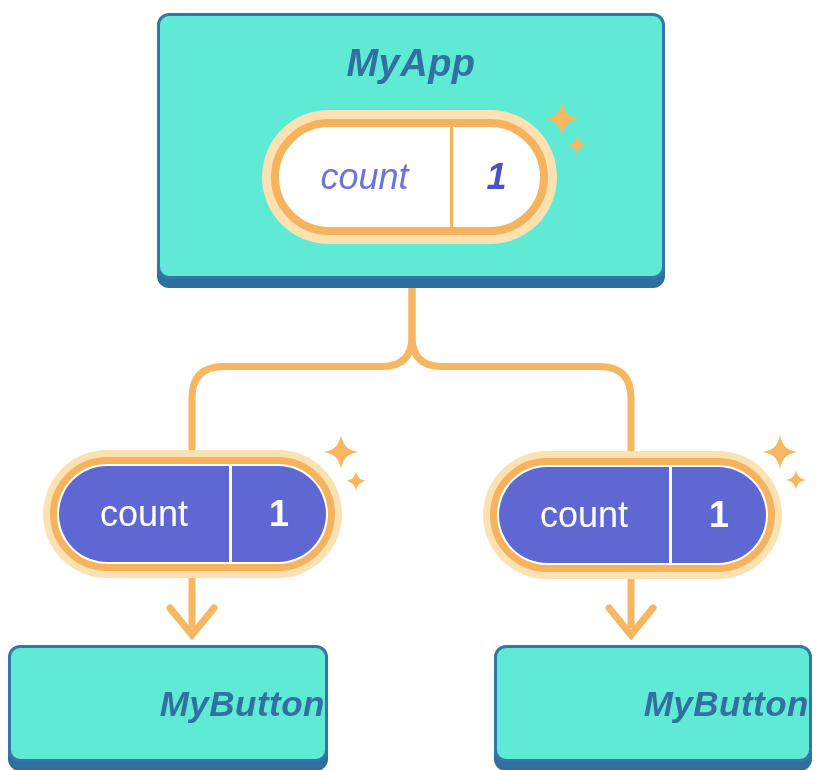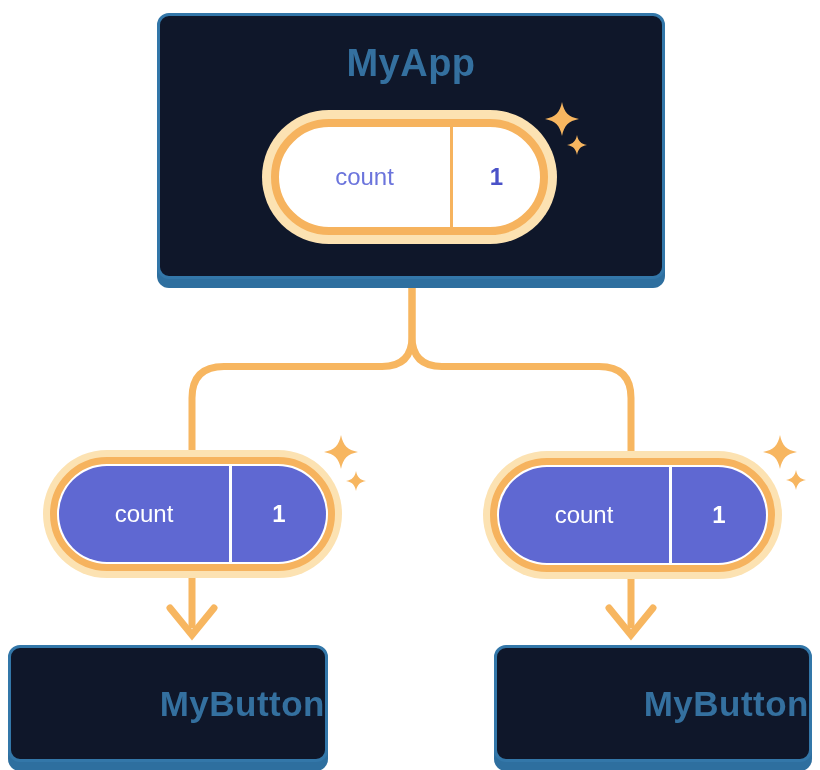--- a/index.html
+++ b/index.html
@@ -31,25 +31,26 @@
     stroke: var(--orange, #F7B660);
     stroke-width: 7;
     stroke-linecap: round;
     stroke-linejoin: miter;
   }
   .sparkle { fill: var(--orange, #F7B660); stroke: none; }
 
   .card {
     position: absolute;
     box-sizing: border-box;
-    background: #0f172a;
+    background: #5eead4;
     border: 3px solid var(--card-border, #3377A9);
     border-radius: 12px;
     box-shadow: 0 9px 0 var(--card-shadow, #2E6F9F);
     z-index: 1;
+    font-style: italic;
   }
   .card-title {
     color: var(--card-text, #34709F);
     font-weight: bold;
     letter-spacing: 0.5px;
     text-align: center;
   }
   .card-app { left: 157px; top: 13px; width: 508px; height: 266px; }
   .card-app .card-title {
     position: absolute;
@@ -81,21 +82,21 @@
     border: 8px solid var(--orange-ring, #F6B35E);
     border-radius: 999px;
     background: #ffffff;
     display: flex;
     overflow: hidden;
   }
   .cell {
     display: flex;
     align-items: center;
     justify-content: center;
-    font-size: 24px;
+    font-size: 36px;
   }
 
   
   .pill-light { padding: 9px; left: 102px; top: 94px; width: 295px; height: 134px; }
   .pill-light .cell-label {
     width: 171px;
     border-right: 3px solid var(--orange-ring, #F6B35E);
     color: var(--purple-text, #6B74DC);
     font-weight: normal;
   }

